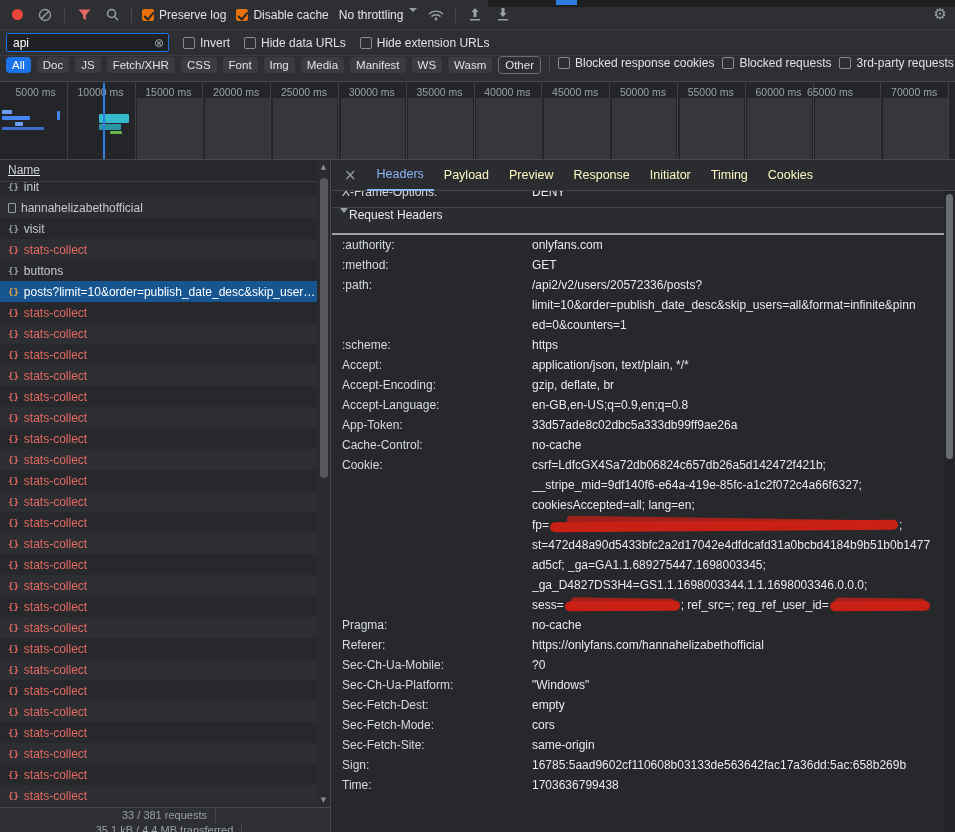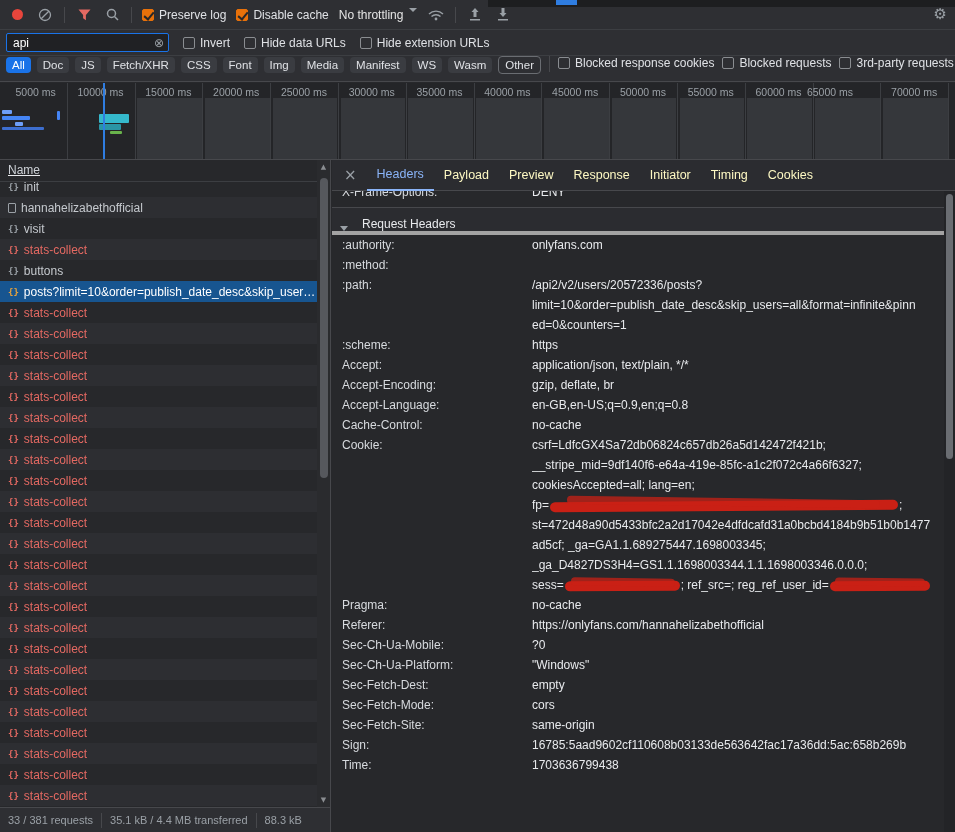--- a/index.html
+++ b/index.html
@@ -69,39 +69,39 @@
   .rrow.selected .ricon { color:#e8a33d; }
   .doc-icon { width:8px; height:10px; border:1px solid #9aa0a6; border-radius:1px; flex:0 0 8px; }
 
   .lscroll { position:absolute; right:0; top:0; bottom:25px; width:13px; background:#2a2b2e; z-index:3; }
   .lscroll .arr { position:absolute; left:0; width:13px; text-align:center; color:#8a8d91; font-size:7px;
                   line-height:14px; height:14px; font-family:"DejaVu Sans", sans-serif; }
   .lscroll .arr.down { bottom:0; }
   .lscroll .thumb { position:absolute; top:18px; left:2.5px; width:8px; height:300px; background:#56585d; border-radius:4px; }
 
   .status-bar { position:absolute; left:0; bottom:0; width:100%; height:25px; background:#2e2f33;
-                border-top:1px solid #47484c; display:flex; align-items:center; font-size:11px; color:#9aa0a6; }
+                border-top:1px solid #47484c; display:flex; align-items:center; font-size:11px; color:#9aa0a6;flex-direction:column; }
   .status-seg { padding:0 8px; border-right:1px solid #47484c; white-space:nowrap; height:15px; line-height:15px; }
   .status-seg:last-child { border-right:none; }
 
   
   .details { position:absolute; left:332px; top:160px; right:0; bottom:0; background:#27282b; }
   .tabbar { height:31px; display:flex; align-items:center; border-bottom:1px solid #47484c; background:#2b2c30; padding:0 4px; }
   .tab-close { color:#9aa0a6; font-size:15px; padding:0 10px 0 8px; font-family:"DejaVu Sans", sans-serif; }
   .dtab { color:#fef9c3; padding:0 10px; height:31px; line-height:31px; font-size:12.5px; }
   .dtab.active { color:#8ab4f8; border-bottom:2px solid #8ab4f8; line-height:29px; }
 
   .details-content { position:absolute; top:31px; left:0; right:11px; bottom:0; overflow:hidden; }
   .hrow { display:flex; align-items:flex-start; line-height:20px; padding-left:10px; }
   .hrow.clipped { margin-top:-9px; }
   .hname { flex:0 0 190px; color:#d7dade; }
   .hval { flex:1; color:#e8eaed; overflow-wrap:anywhere; padding-right:6px; }
   .val-line { white-space:nowrap; overflow:hidden; min-height:20px; }
-  .section-header { display:flex; align-items:flex-end; gap:14px; height:28px; margin-top:5px;
-                    border-top:1px solid #47484c; border-bottom:4px solid #a3a3a3; padding-left:8px; background:#2b2c30; }
+  .section-header { display:flex; align-items:flex-start; gap:1px; height:28px; margin-top:5px;
+                    border-top:1px solid #47484c; border-bottom:2px solid #a3a3a3; padding-left:8px; background:#2b2c30; }
   .disclosure { width:0; height:0; border-left:4px solid transparent; border-right:4px solid transparent;
                 border-top:5px solid #9aa0a6; }
   .section-title { color:#e8eaed; }
 
   .redaction { display:inline-block; height:10px; border-radius:5px; background:#c92015; vertical-align:middle;
                position:relative; transform:rotate(-0.4deg); margin:0 1px; }
   .redaction::after { content:""; position:absolute; left:5%; top:-3px; width:90%; height:8px; border-radius:4px;
                       background:rgba(201,32,21,.75); transform:rotate(1.2deg); }
 
   .rscroll { position:absolute; right:0; top:31px; bottom:0; width:11px; background:#232427; }
@@ -435,20 +435,21 @@
         <div class="section-header">
           <span class="disclosure"></span>
           <span class="section-title">Request Headers</span>
         </div>
         <div class="hrow">
           <span class="hname">:authority:</span>
           <span class="hval">onlyfans.com</span>
         </div>
         <div class="hrow">
           <span class="hname">:method:</span>
+          <span class="hval">GET</span>
         </div>
         <div class="hrow">
           <span class="hname">:path:</span>
           <span class="hval">
             <div class="val-line"><span>/api2/v2/users/20572336/posts?</span></div>
             <div class="val-line"><span>limit=10&amp;order=publish_date_desc&amp;skip_users=all&amp;format=infinite&amp;pinn</span></div>
             <div class="val-line"><span>ed=0&amp;counters=1</span></div>
           </span>
         </div>
         <div class="hrow">
@@ -459,20 +460,24 @@
           <span class="hname">Accept:</span>
           <span class="hval">application/json, text/plain, */*</span>
         </div>
         <div class="hrow">
           <span class="hname">Accept-Encoding:</span>
           <span class="hval">gzip, deflate, br</span>
         </div>
         <div class="hrow">
           <span class="hname">Accept-Language:</span>
           <span class="hval">en-GB,en-US;q=0.9,en;q=0.8</span>
+        </div>
+        <div class="hrow">
+          <span class="hname">App-Token:</span>
+          <span class="hval">33d57ade8c02dbc5a333db99ff9ae26a</span>
         </div>
         <div class="hrow">
           <span class="hname">Cache-Control:</span>
           <span class="hval">no-cache</span>
         </div>
         <div class="hrow">
           <span class="hname">Cookie:</span>
           <span class="hval">
             <div class="val-line"><span>csrf=LdfcGX4Sa72db06824c657db26a5d142472f421b;</span></div>
             <div class="val-line"><span>__stripe_mid=9df140f6-e64a-419e-85fc-a1c2f072c4a66f6327;</span></div>

